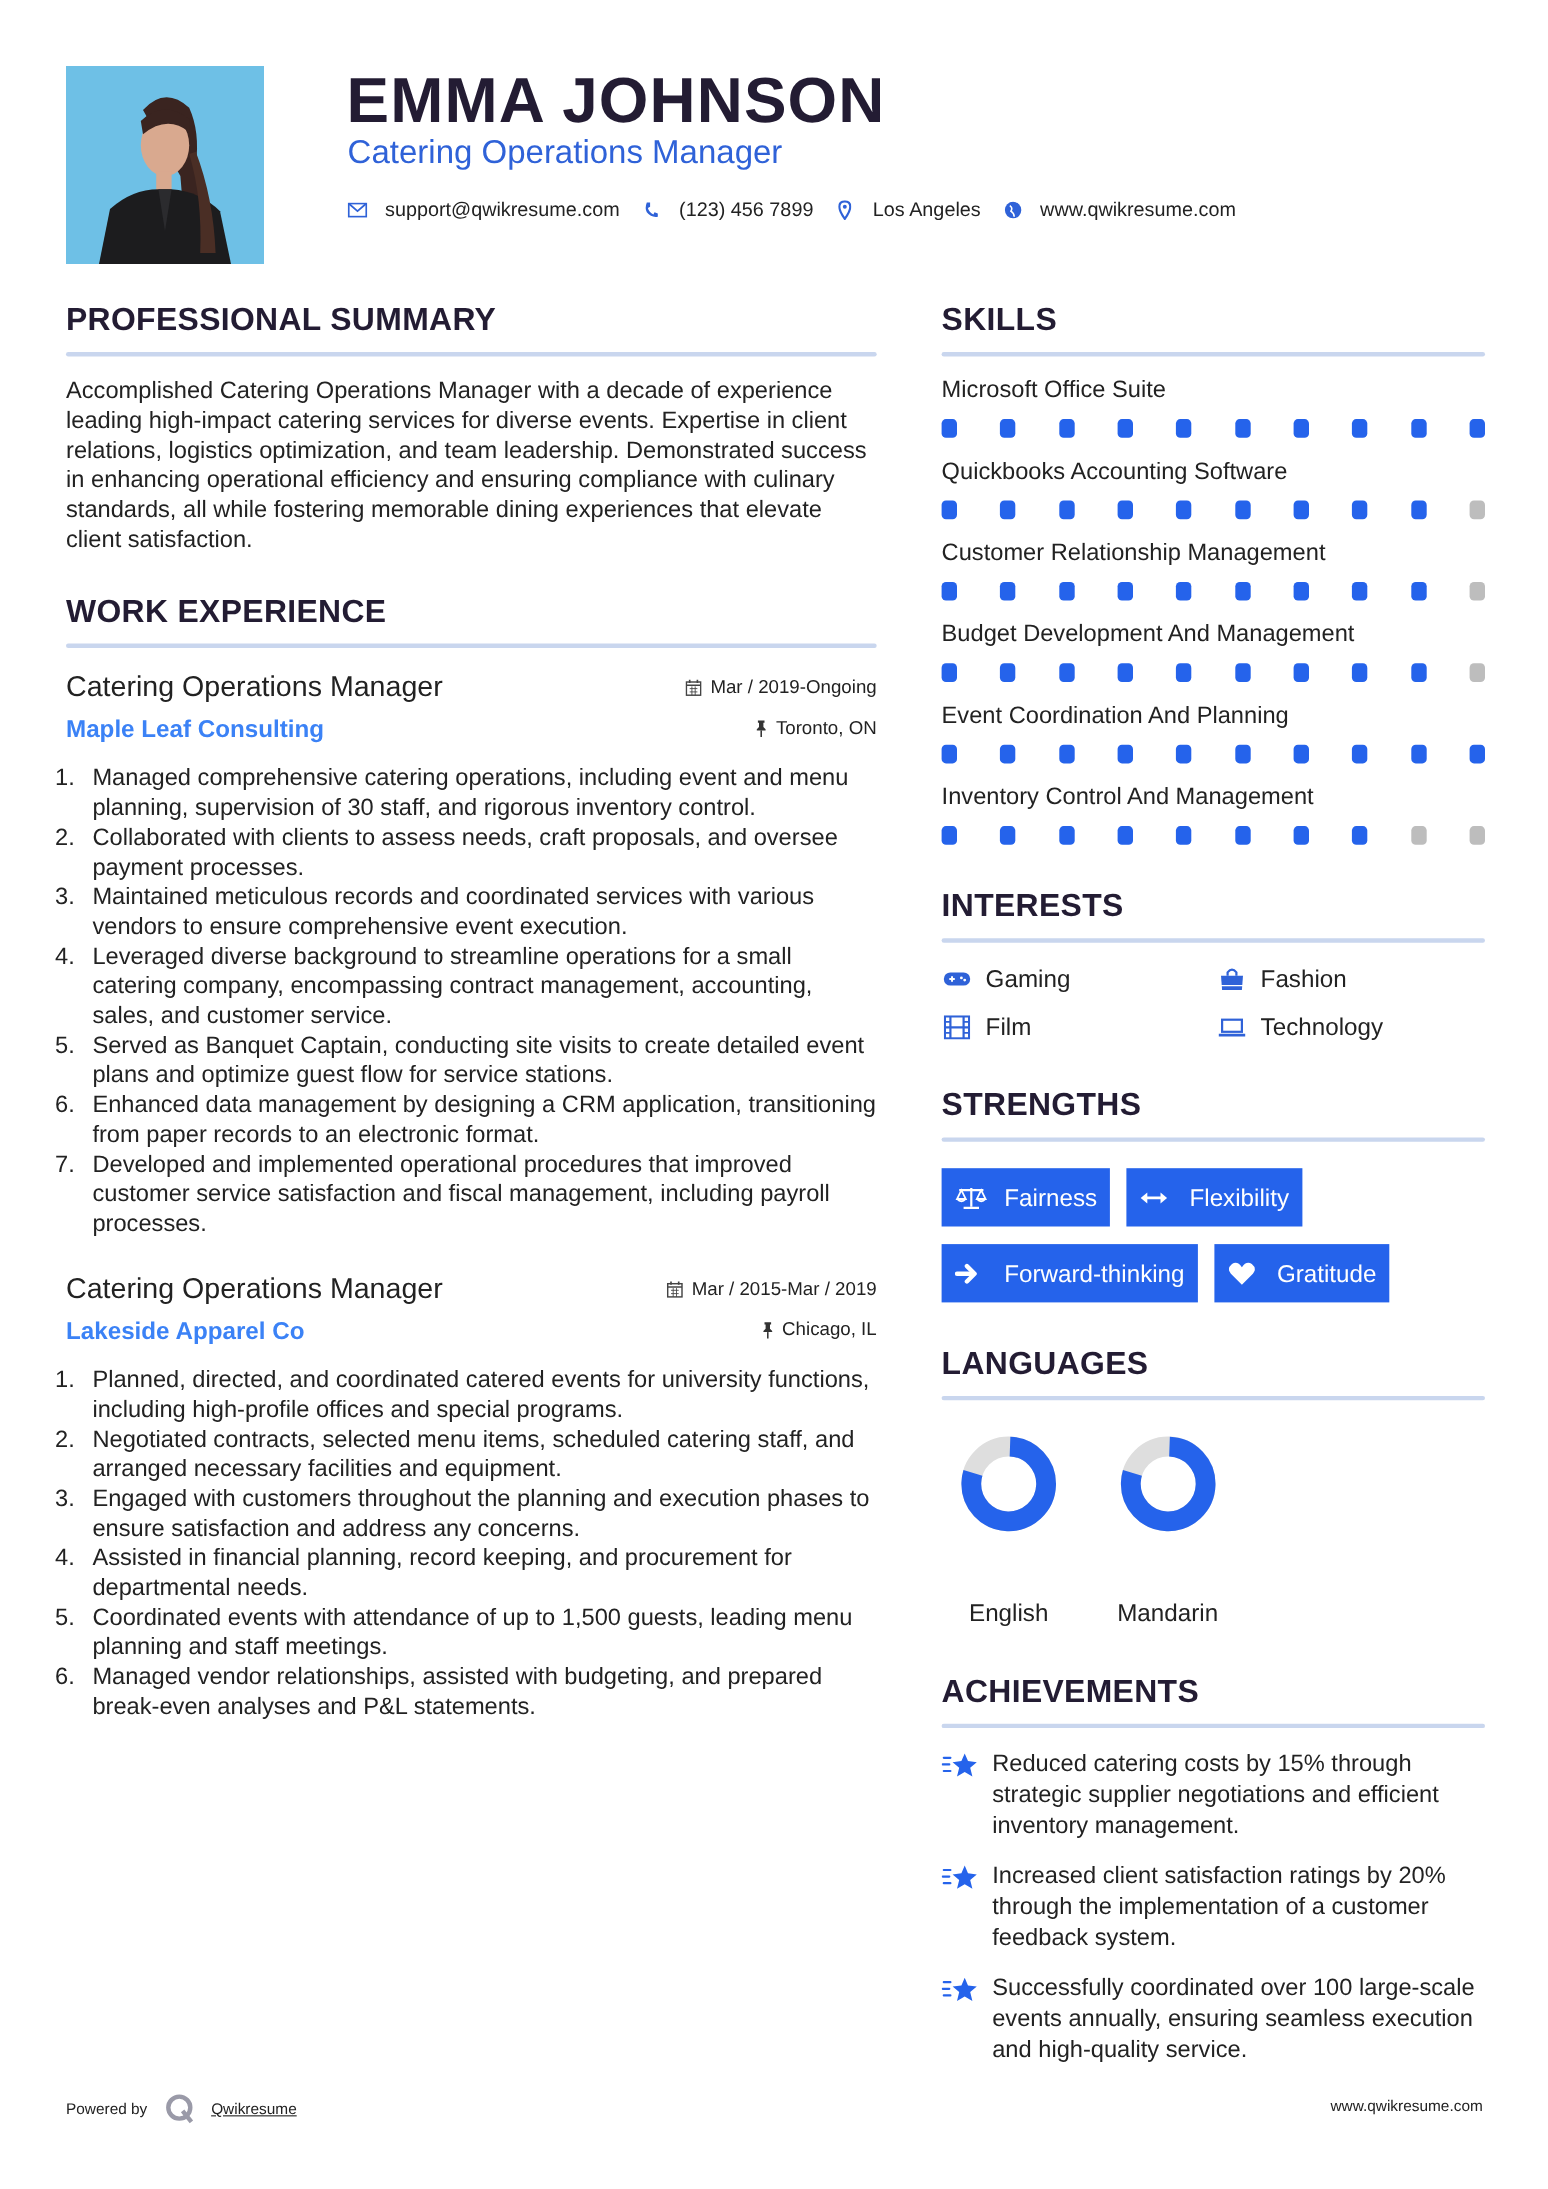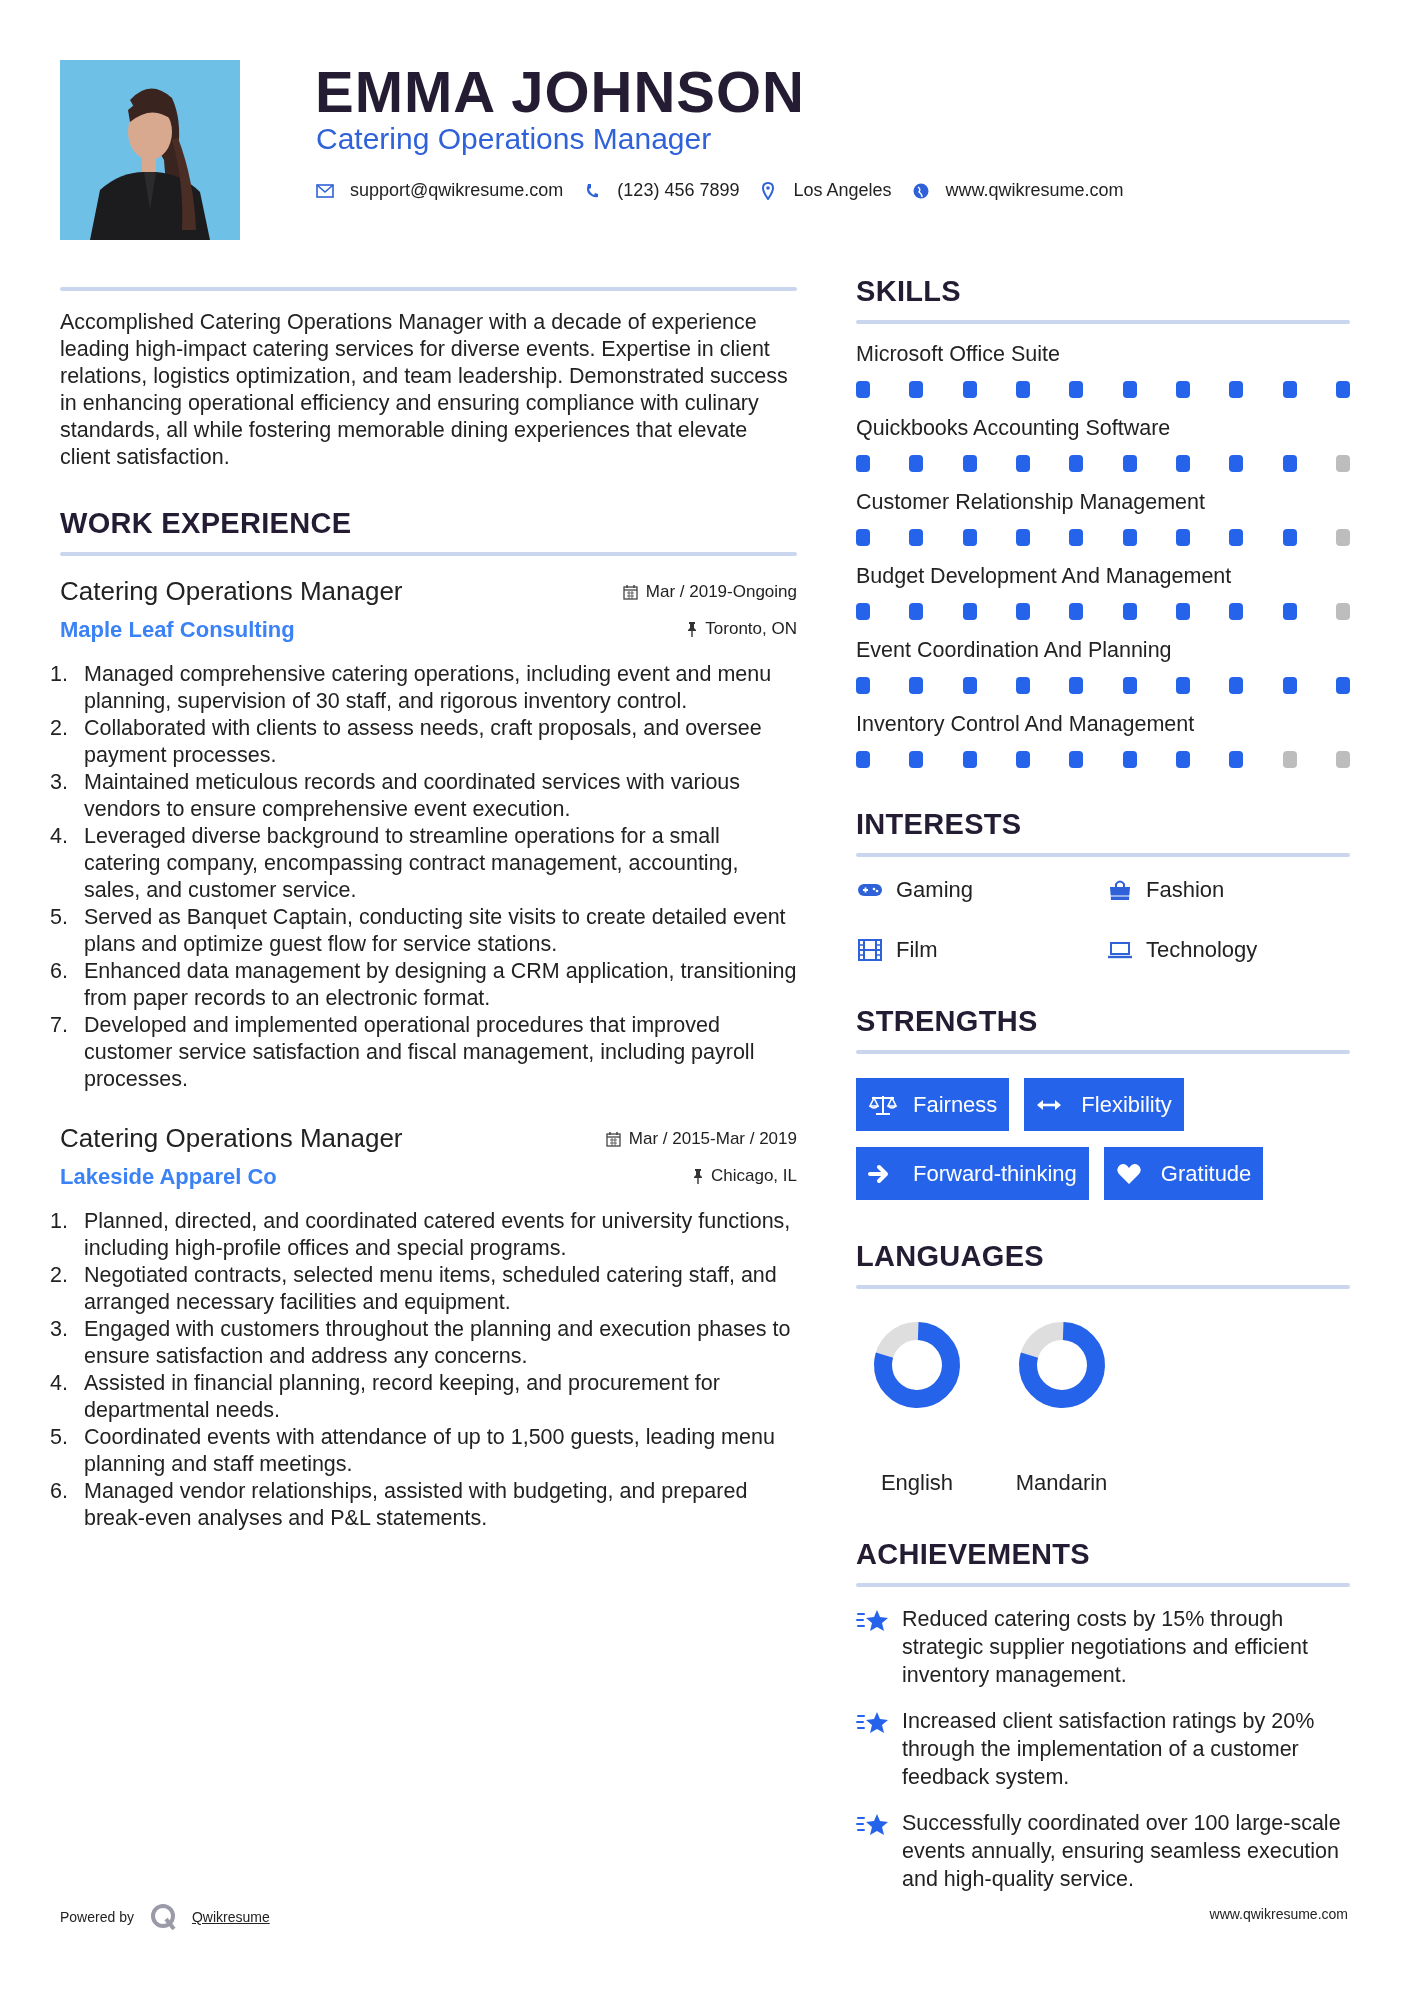--- a/index.html
+++ b/index.html
@@ -37,21 +37,21 @@
   .bullets .txt { margin-left: 16px; }
 
   
   .skill { margin-top: 18px; }
   .skill-name { font-size: 21.5px; color: #222; }
   .dots { display: flex; justify-content: space-between; margin-top: 14px; }
   .dot { width: 14px; height: 17px; border-radius: 4px; background: #2563eb; }
   .dot.off { background: #bdbdbd; }
 
   
-  .interests { display: grid; grid-template-columns: 250px 244px; row-gap: 34px; margin-top: 20px; }
+  .interests { display: grid; grid-template-columns: 250px 244px; row-gap: 18px; margin-top: 20px; }
   .interest { display: flex; align-items: center; font-size: 22px; color: #222; }
   .interest .ic { width: 28px; height: 24px; margin-right: 12px; display: inline-flex; align-items: center; justify-content: center; }
 
   
   .strengths { display: flex; flex-wrap: wrap; gap: 16px 15px; margin-top: 24px; }
   .chip { background: #2563eb; color: #fff; font-size: 22px; height: 53px; padding: 0 12px 0 12px; display: inline-flex; align-items: center; }
   .chip .ic { width: 32px; display: inline-flex; align-items: center; justify-content: flex-start; margin-right: 13px; }
 
   
   .langs { display: flex; margin-top: 32px; }
@@ -124,20 +124,21 @@
             <circle cx="8" cy="8" r="7.5" fill="#2f62d8"></circle>
             <path d="M5 4 Q8 6 6 9 Q9 11 9 14" fill="none" stroke="#fff" stroke-width="1.4"></path>
           </svg>
       </span>
       <span>www.qwikresume.com</span>
     </span>
   </div>
 
   <div class="left">
     <section>
+      <div class="sec-h">PROFESSIONAL SUMMARY</div>
       <div class="sec-line"></div>
       <p class="summary">Accomplished Catering Operations Manager with a decade of experience leading high-impact catering services for diverse events. Expertise in client relations, logistics optimization, and team leadership. Demonstrated success in enhancing operational efficiency and ensuring compliance with culinary standards, all while fostering memorable dining experiences that elevate client satisfaction.</p>
     </section>
 
     <section style="margin-top:36px;">
       <div class="sec-h">WORK EXPERIENCE</div>
       <div class="sec-line"></div>
 
       <div class="job" style="margin-top:20px;">
         <div class="job-head">

